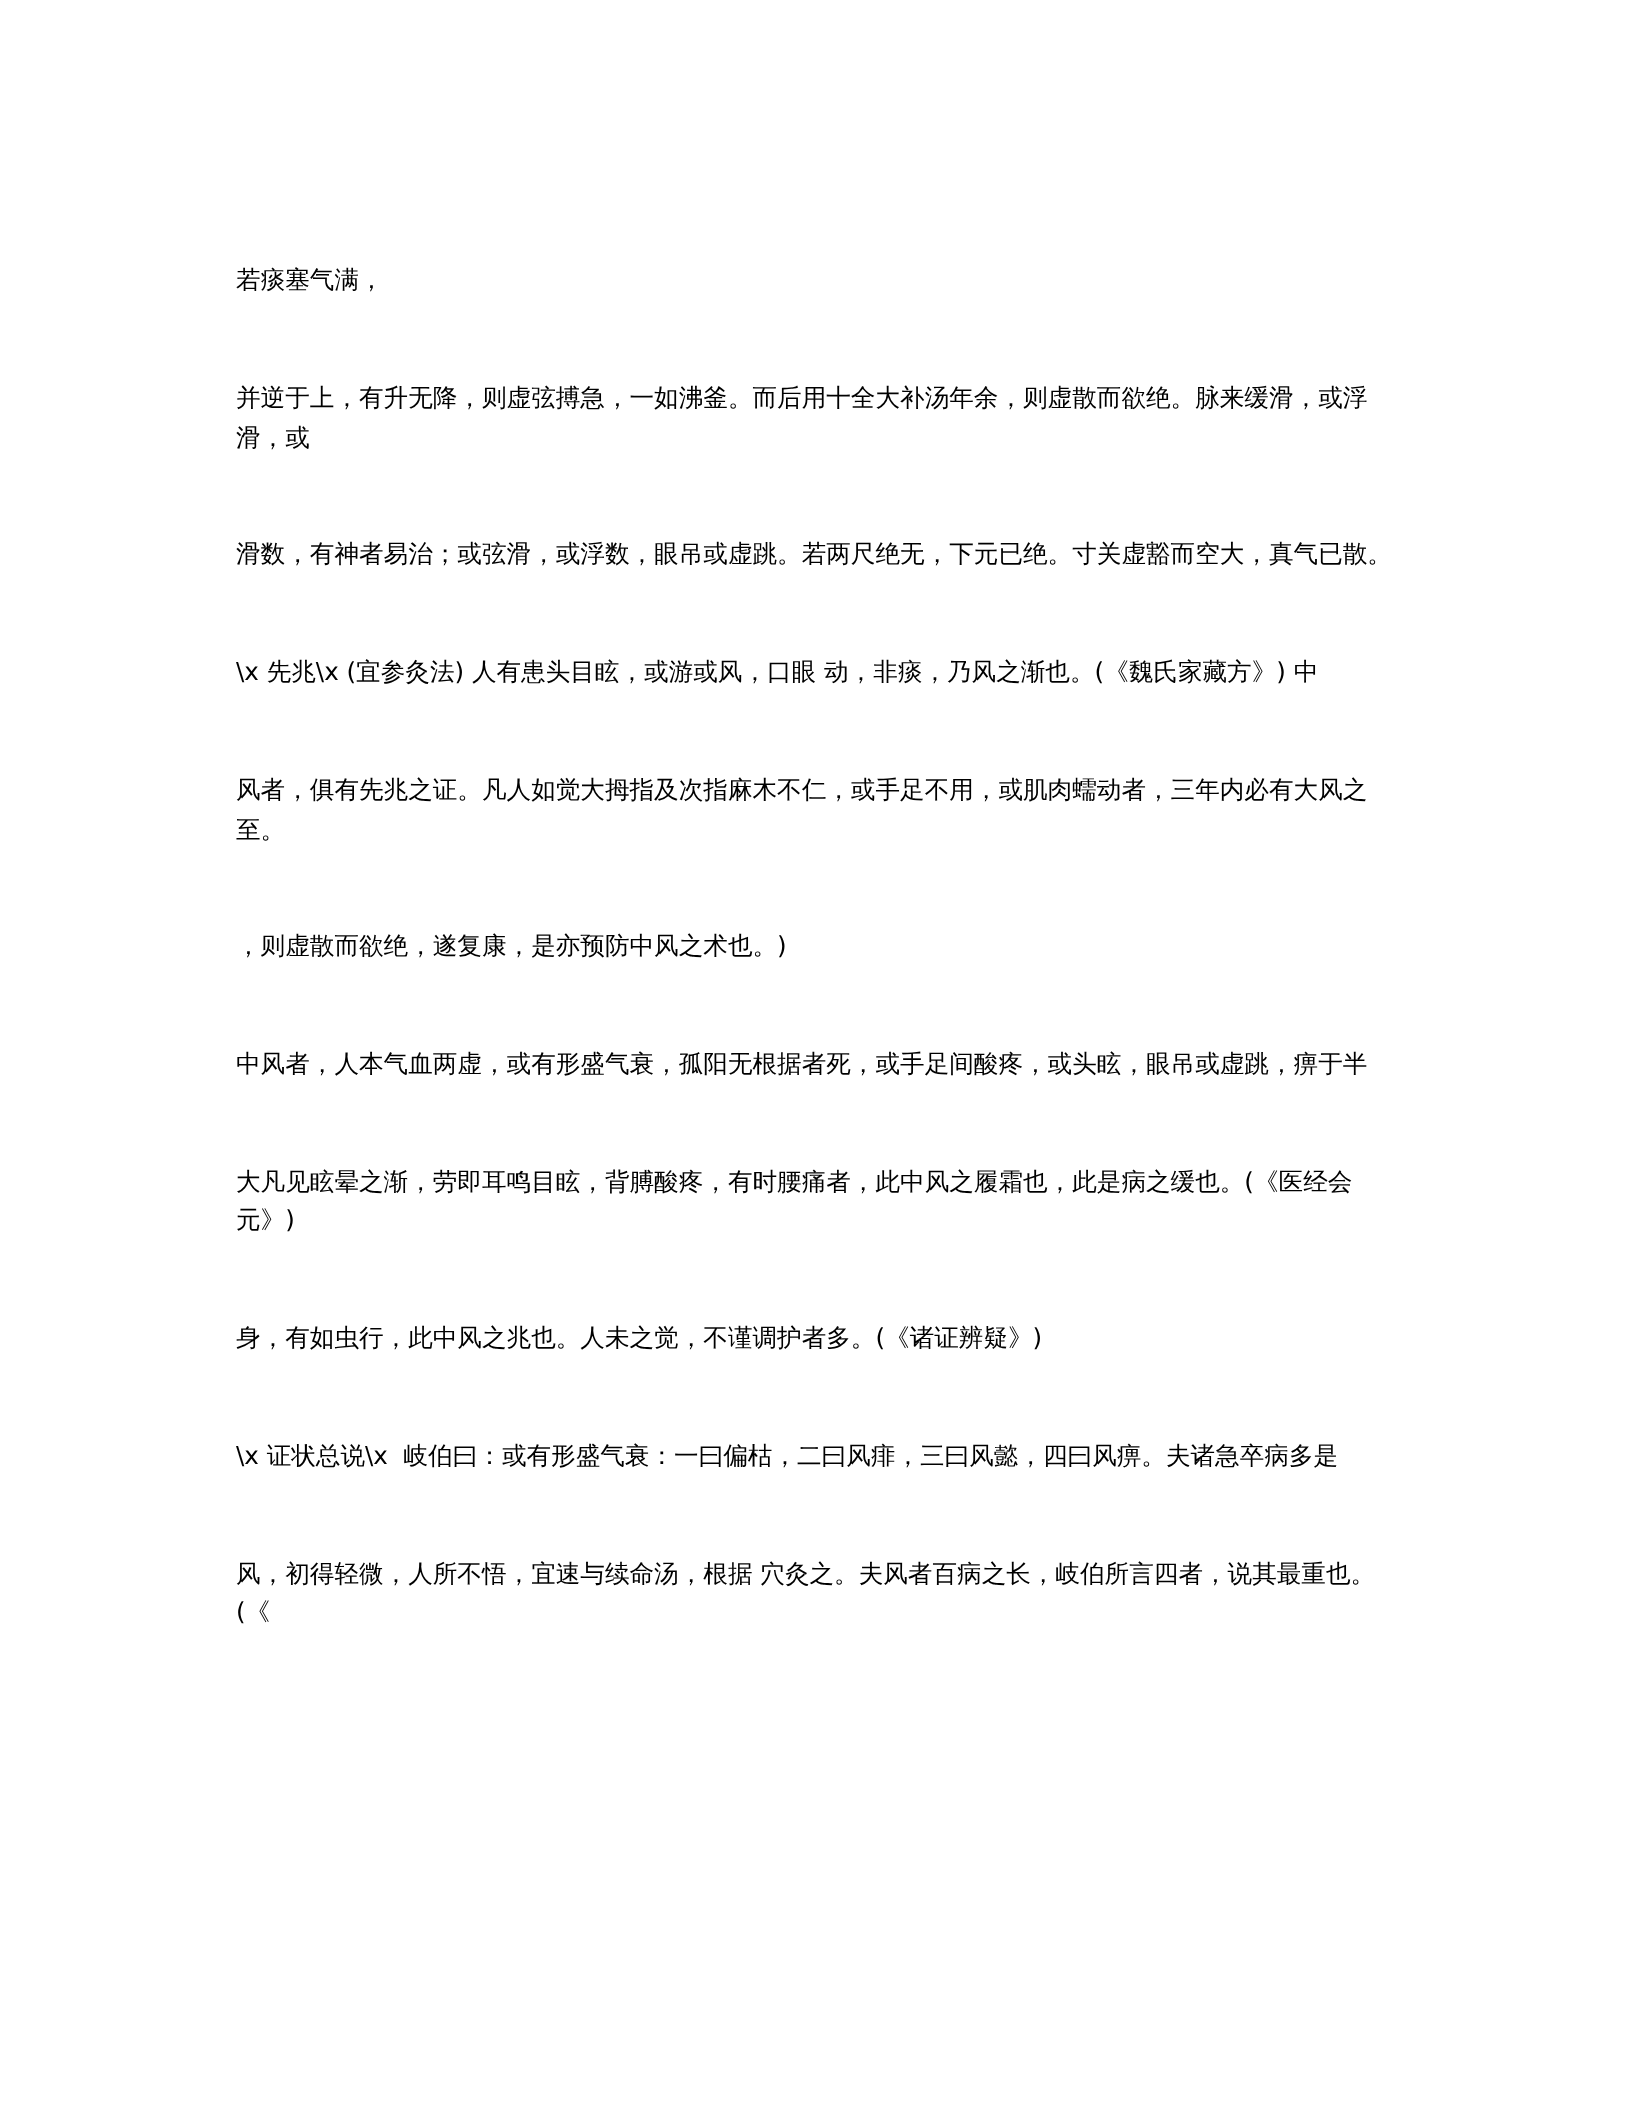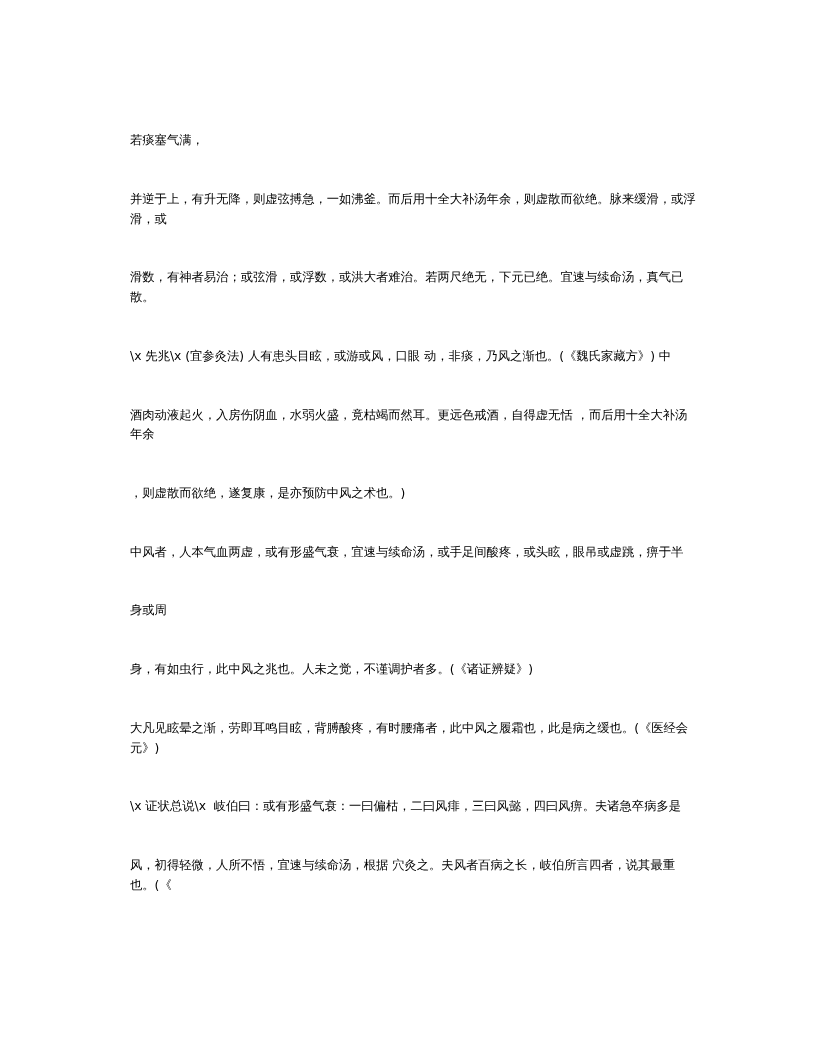--- a/index.html
+++ b/index.html
@@ -24,38 +24,36 @@
     font-size: 12.3px;
     line-height: 19.6px;
     color: #000000;
     text-align: left;
     word-break: break-all;
     white-space: pre-wrap;
   }
   .doc-line {
     display: block;
     min-height: 19.6px;
-    margin-left: 12px;
   }
 </style>
 </head>
 <body>
 
 <div class="page">
   <div class="doc-body">
     <span class="doc-line">若痰塞气满，</span>
     <span class="doc-line">并逆于上，有升无降，则虚弦搏急，一如沸釜。而后用十全大补汤年余，则虚散而欲绝。脉来缓滑，或浮滑，或</span>
-    <span class="doc-line">滑数，有神者易治；或弦滑，或浮数，或洪大者难治。若两尺绝无，下元已绝。宜速与续命汤，真气已散。</span>
+    <span class="doc-line">滑数，有神者易治；或弦滑，或浮数，眼吊或虚跳。若两尺绝无，下元已绝。寸关虚豁而空大，真气已散。</span>
     <span class="doc-line">\x 先兆\x (宜参灸法) 人有患头目眩，或游或风，口眼 动，非痰，乃风之渐也。(《魏氏家藏方》) 中</span>
-    <span class="doc-line">酒肉动液起火，入房伤阴血，水弱火盛，竟枯竭而然耳。更远色戒酒，自得虚无恬 ，而后用十全大补汤年余</span>
+    <span class="doc-line">风者，俱有先兆之证。凡人如觉大拇指及次指麻木不仁，或手足不用，或肌肉蠕动者，三年内必有大风之至。</span>
     <span class="doc-line">，则虚散而欲绝，遂复康，是亦预防中风之术也。)</span>
-    <span class="doc-line">中风者，人本气血两虚，或有形盛气衰，宜速与续命汤，或手足间酸疼，或头眩，眼吊或虚跳，痹于半</span>
-    <span class="doc-line">身或周</span>
+    <span class="doc-line">中风者，人本气血两虚，或有形盛气衰，孤阳无根据者死，或手足间酸疼，或头眩，眼吊或虚跳，痹于半</span>
+    <span class="doc-line">大凡见眩晕之渐，劳即耳鸣目眩，背膊酸疼，有时腰痛者，此中风之履霜也，此是病之缓也。(《医经会元》)</span>
     <span class="doc-line">身，有如虫行，此中风之兆也。人未之觉，不谨调护者多。(《诸证辨疑》)</span>
-    <span class="doc-line">大凡见眩晕之渐，劳即耳鸣目眩，背膊酸疼，有时腰痛者，此中风之履霜也，此是病之缓也。(《医经会元》)</span>
     <span class="doc-line">\x 证状总说\x  岐伯曰：或有形盛气衰：一曰偏枯，二曰风痱，三曰风懿，四曰风痹。夫诸急卒病多是</span>
     <span class="doc-line">风，初得轻微，人所不悟，宜速与续命汤，根据 穴灸之。夫风者百病之长，岐伯所言四者，说其最重也。(《</span>
     
     
     
     
     
     
     
     

